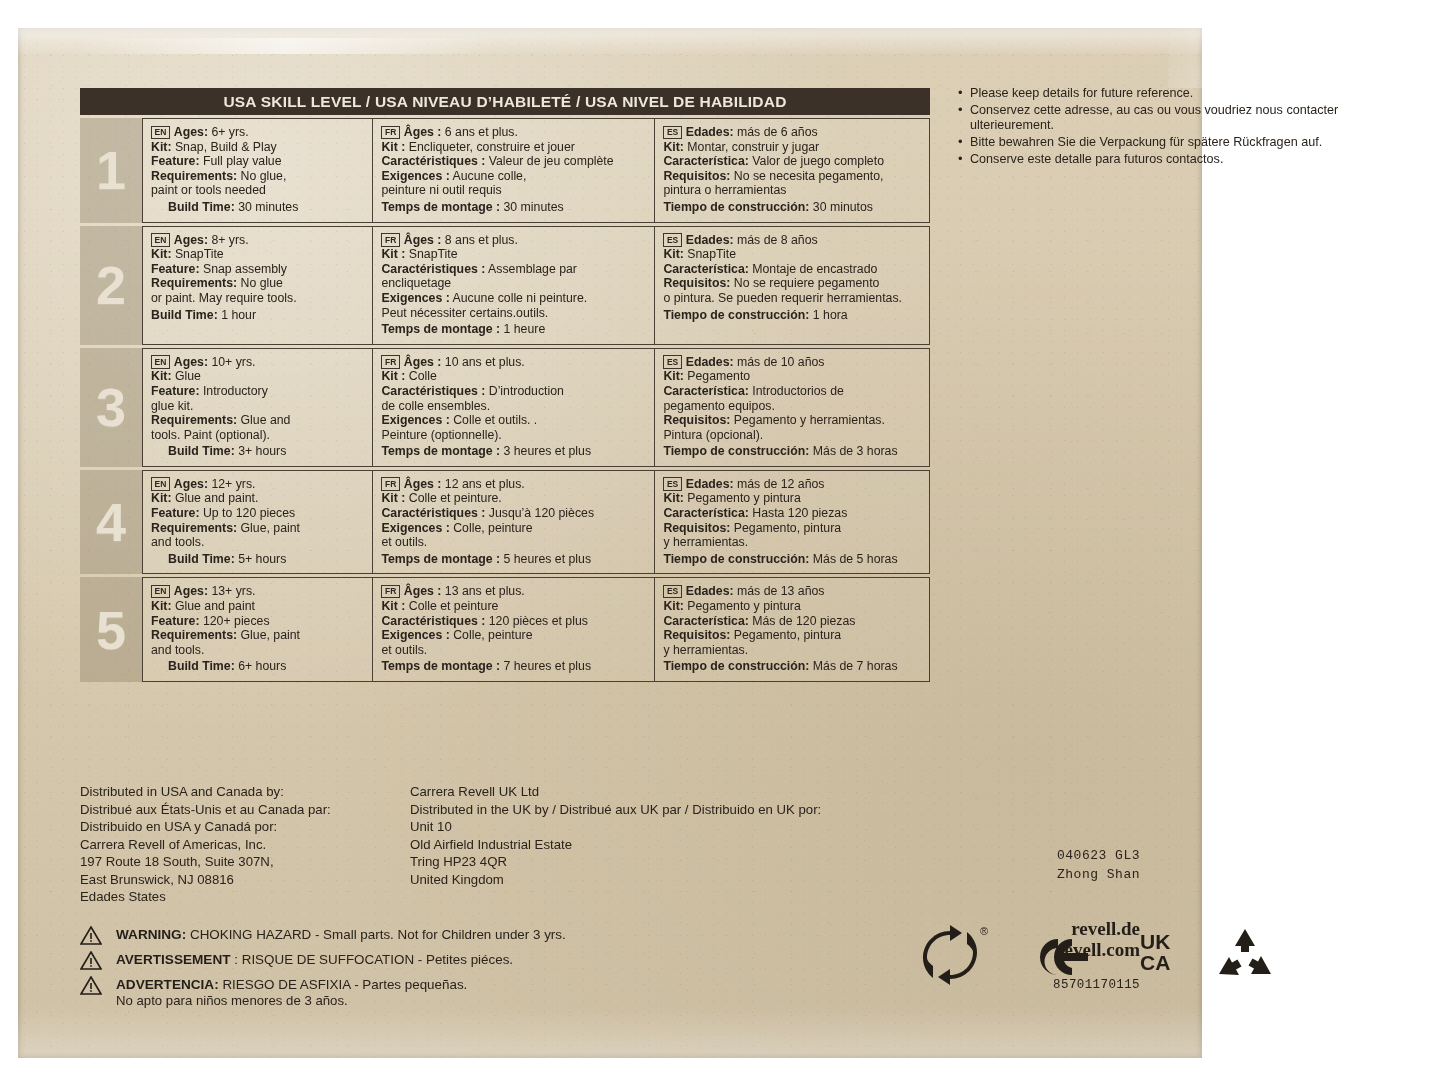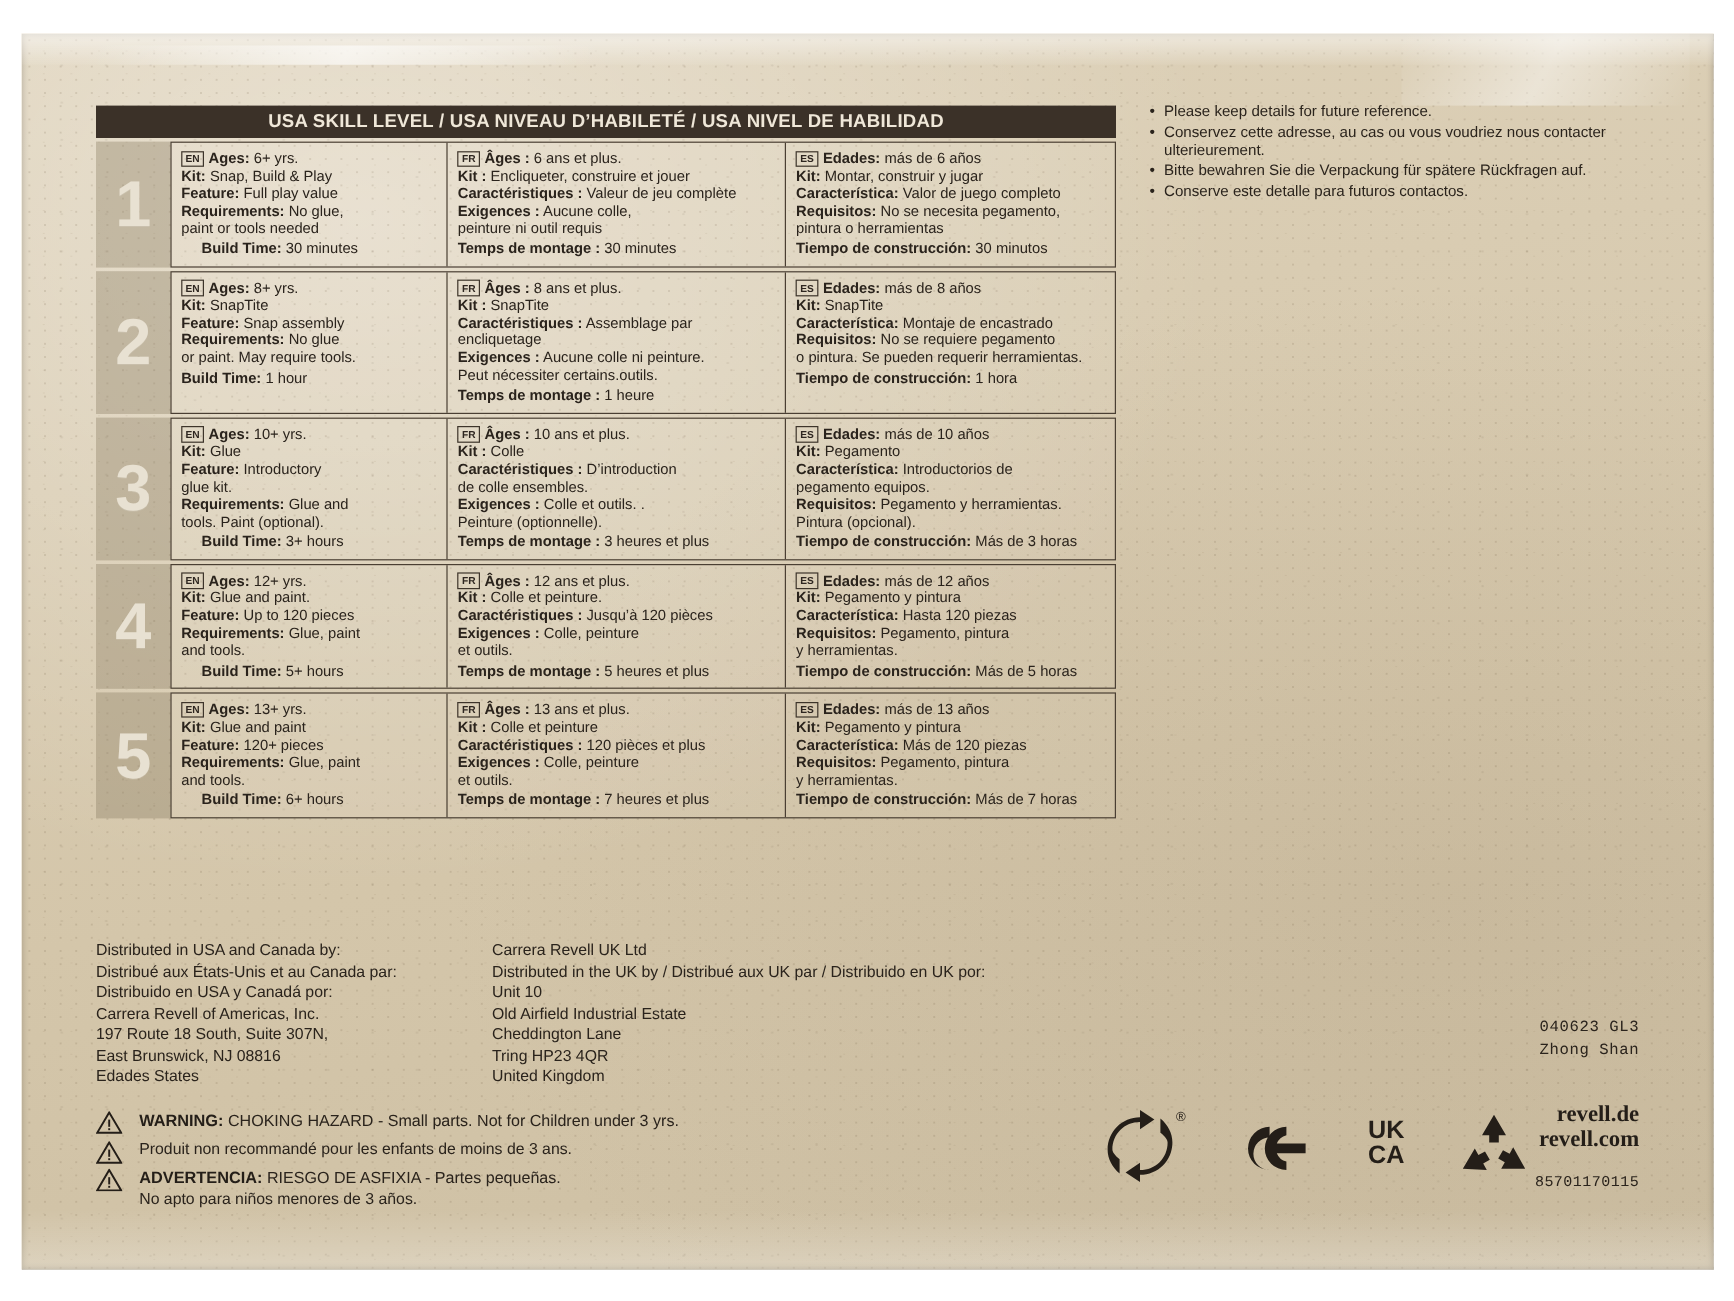--- a/index.html
+++ b/index.html
@@ -4,21 +4,21 @@
 <style>
   html,body{margin:0;padding:0;}
   body{
     width:1445px;height:1084px;
     background:#ffffff;
     font-family:"Liberation Sans", sans-serif;
     overflow:hidden;
   }
   #box{
     position:absolute;
-    left:18px;top:28px;width:1410px;height:1030px;
+    left:18px;top:28px;width:1184px;height:1030px;
     background:
       radial-gradient(ellipse at 20% 15%, rgba(255,255,255,0.35) 0%, rgba(255,255,255,0) 45%),
       radial-gradient(ellipse at 85% 70%, rgba(160,140,110,0.18) 0%, rgba(160,140,110,0) 50%),
       linear-gradient(170deg,#ded2ba 0%, #d9ccb2 30%, #d4c6aa 60%, #cdbfa3 100%);
     box-shadow:0 0 6px rgba(0,0,0,0.25) inset;
   }
   
   #speckle{
     position:absolute;inset:0;
     background-image:
@@ -286,42 +286,41 @@
         <div class="dl">Carrera Revell of Americas, Inc.</div>
         <div class="dl">197 Route 18 South, Suite 307N,</div>
         <div class="dl">East Brunswick, NJ 08816</div>
         <div class="dl">Edades States</div>
       </div>
     <div id="dist-right">
         <div class="dl">Carrera Revell UK Ltd</div>
         <div class="dl">Distributed in the UK by / Distribué aux UK par / Distribuido en UK por:</div>
         <div class="dl">Unit 10</div>
         <div class="dl">Old Airfield Industrial Estate</div>
-        <div class="dl">Cheddington Lane</div>
         <div class="dl">Tring HP23 4QR</div>
         <div class="dl">United Kingdom</div>
       </div>
   </div>
 
   <div id="warn">
       <div class="wrow">
         <span style="position: absolute; left: 0px; top: 1px;"><svg width="22" height="19" viewBox="0 0 22 19">
             <path d="M11 1 L21 18 L1 18 Z" fill="none" stroke="#241e18" stroke-width="1.6"></path>
             <rect x="10.2" y="7" width="1.6" height="6" fill="#241e18"></rect>
             <rect x="10.2" y="14.2" width="1.6" height="1.6" fill="#241e18"></rect>
           </svg></span>
         <div><span class="wtitle">WARNING:</span><span class="wtext"> CHOKING HAZARD - Small parts. Not for Children under 3 yrs.</span></div>
       </div>
       <div class="wrow">
         <span style="position: absolute; left: 0px; top: 1px;"><svg width="22" height="19" viewBox="0 0 22 19">
             <path d="M11 1 L21 18 L1 18 Z" fill="none" stroke="#241e18" stroke-width="1.6"></path>
             <rect x="10.2" y="7" width="1.6" height="6" fill="#241e18"></rect>
             <rect x="10.2" y="14.2" width="1.6" height="1.6" fill="#241e18"></rect>
           </svg></span>
-        <div class="wsub">Produit non recommandé pour les enfants de moins de 3 ans.</div>
+        <div><span class="wtitle">AVERTISSEMENT</span><span class="wtext"> : RISQUE DE SUFFOCATION - Petites piéces.</span></div>
       </div>
       <div class="wrow">
         <span style="position: absolute; left: 0px; top: 1px;"><svg width="22" height="19" viewBox="0 0 22 19">
             <path d="M11 1 L21 18 L1 18 Z" fill="none" stroke="#241e18" stroke-width="1.6"></path>
             <rect x="10.2" y="7" width="1.6" height="6" fill="#241e18"></rect>
             <rect x="10.2" y="14.2" width="1.6" height="1.6" fill="#241e18"></rect>
           </svg></span>
         <div><span class="wtitle">ADVERTENCIA:</span><span class="wtext"> RIESGO DE ASFIXIA - Partes pequeñas.</span></div>
         <div class="wsub">No apto para niños menores de 3 años.</div>
       </div>

